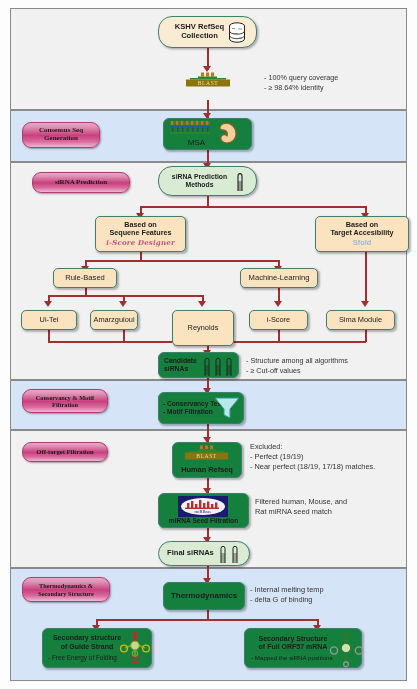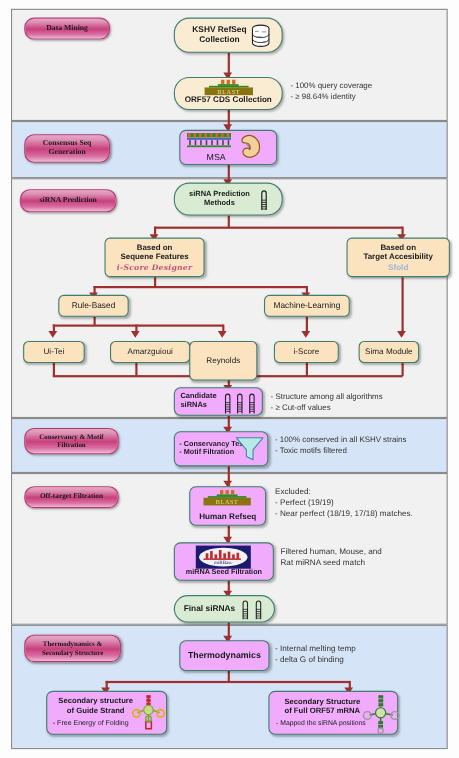--- a/index.html
+++ b/index.html
@@ -20,21 +20,21 @@
         border:1px solid #b5needs;
         border:1px solid #b23a72;
         box-shadow:1px 1px 2px rgba(0,0,0,.35);
         display:flex;align-items:center;justify-content:center;text-align:center;
         font-family:"Liberation Serif",serif;font-weight:bold;color:#1a1a1a;
         line-height:1.12;}
 
   
   .node{position:absolute;box-sizing:border-box;
         border:1px solid #3f7f6f;
-        background:#f0abfc;
+        background:#15803d;
         box-shadow:1.5px 1.5px 2px rgba(0,0,0,.28);
         display:flex;align-items:center;justify-content:center;
         text-align:center;color:#1b1b1b;line-height:1.18;}
   .node.round{border-radius:14px;background:#faecd2;}
   .node.soft{border-radius:6px;}
   .node.green{background:#d9ecd3;border-color:#3f7f6f;border-radius:14px;}
   .node.plain{background:#fbe3c0;border-radius:5px;}
   .node .lbl{white-space:pre-line;}
   .bold{font-weight:bold;}
 
@@ -130,28 +130,25 @@
   <div class="ln vl" style="left:207px;top:566px;height:16px;"></div>
   <div class="arw" style="left:203px;top:578px;"></div>
 
   <div class="ln vl" style="left:207px;top:610px;height:10px;"></div>
   <div class="ln hl" style="left:96px;top:619px;width:222px;"></div>
   <div class="ln vl" style="left:96px;top:619px;height:8px;"></div>
   <div class="ln vl" style="left:317px;top:619px;height:8px;"></div>
   <div class="arw" style="left:92px;top:625px;"></div>
   <div class="arw" style="left:313px;top:625px;"></div>
 
-  <div class="pill" style="left:22px;top:16px;width:78px;height:20px;font-size:7px;">
-    <span class="lbl">Data Mining</span>
-  </div>
   <div class="pill" style="left:22px;top:122px;width:78px;height:26px;font-size:7px;white-space:pre-line;">
     <span class="lbl">Consensus Seq
 Generation</span>
   </div>
-  <div class="pill" style="left:18px;top:172px;width:88px;height:21px;font-size:7px;">
+  <div class="pill" style="left:32px;top:172px;width:98px;height:21px;font-size:7px;">
     <span class="lbl">siRNA Prediction</span>
   </div>
   <div class="pill" style="left:22px;top:389px;width:86px;height:24px;font-size:6.3px;white-space:pre-line;">
     <span class="lbl">Conservancy &amp; Motif
 Filtration</span>
   </div>
   <div class="pill" style="left:22px;top:442px;width:86px;height:20px;font-size:6.6px;">
     <span class="lbl">Off-target Filtration</span>
   </div>
   <div class="pill" style="left:22px;top:577px;width:88px;height:25px;font-size:6.3px;white-space:pre-line;">
@@ -166,23 +163,20 @@
   <div class="ico" style="left:228px;top:22px;">
     <svg width="18" height="21" viewBox="0 0 18 21">
       <ellipse cx="9" cy="4" rx="7.5" ry="3.2" fill="#fff" stroke="#222" stroke-width="1"></ellipse>
       <path d="M1.5 4 V17 a7.5 3.2 0 0 0 15 0 V4" fill="#fff" stroke="#222" stroke-width="1"></path>
       <path d="M1.5 9 a7.5 3.2 0 0 0 15 0" fill="none" stroke="#222" stroke-width=".8"></path>
       <path d="M1.5 13.5 a7.5 3.2 0 0 0 15 0" fill="none" stroke="#222" stroke-width=".8"></path>
       <path d="M4 6.5 h3 M10 7 h4 M5 11.5 h5 M11 16 h3" stroke="#555" stroke-width=".6"></path>
     </svg>
   </div>
 
-  <div class="node round" style="left:158px;top:70px;width:99px;height:30px;align-items:flex-end;padding-bottom:3px;">
-    <span class="lbl bold" style="font-size:7.4px;">ORF57 CDS Collection</span>
-  </div>
   <div class="ico" style="left:184px;top:72px;">
     <svg width="48" height="17" viewBox="0 0 48 17">
       <rect x="17" y="0.5" width="3" height="4" fill="#d86a1e"></rect>
       <rect x="22" y="0.5" width="3" height="4" fill="#d86a1e"></rect>
       <rect x="27" y="0.5" width="3" height="4" fill="#d86a1e"></rect>
       <rect x="14" y="4.5" width="19" height="1.6" fill="#2a8a2a"></rect>
       <rect x="6" y="6" width="36" height="1.6" fill="#2a8a2a"></rect>
       <rect x="2" y="7.5" width="44" height="7" fill="#8a7410"></rect>
       <text x="24" y="13" font-family="Liberation Serif, serif" font-size="5.6" fill="#e8dfa0" text-anchor="middle" letter-spacing="0.6">BLAST</text>
     </svg>
@@ -262,30 +256,30 @@
     <span class="lbl" style="font-size:7.6px;">Machine-Learning</span>
   </div>
 
   <div class="node plain" style="left:53px;top:268px;width:64px;height:20px;">
     <span class="lbl" style="font-size:7.6px;">Rule-Based</span>
   </div>
 
   <div class="node plain" style="left:21px;top:310px;width:56px;height:20px;">
     <span class="lbl" style="font-size:7.4px;">Ui-Tei</span>
   </div>
-  <div class="node plain" style="left:100px;top:310px;width:73px;height:20px;">
+  <div class="node plain" style="left:90px;top:310px;width:48px;height:20px;">
     <span class="lbl" style="font-size:7.4px;">Amarzguioui</span>
   </div>
   <div class="node plain" style="left:172px;top:310px;width:62px;height:36px;">
     <span class="lbl" style="font-size:7.4px;">Reynolds</span>
   </div>
   <div class="node plain" style="left:249px;top:310px;width:59px;height:20px;">
     <span class="lbl" style="font-size:7.4px;">i-Score</span>
   </div>
-  <div class="node plain" style="left:326px;top:310px;width:55px;height:20px;">
+  <div class="node plain" style="left:326px;top:310px;width:69px;height:20px;">
     <span class="lbl" style="font-size:7.4px;">Sima Module</span>
   </div>
 
   <div class="node soft" style="left:158px;top:352px;width:81px;height:26px;justify-content:flex-start;padding-left:5px;">
     <span class="lbl bold" style="font-size:6.8px;text-align:left;">Candidate
 siRNAs</span>
   </div>
   <div class="ico" style="left:203px;top:355px;">
     <svg width="34" height="22" viewBox="0 0 34 22">
       <g stroke="#222" fill="none">
@@ -312,22 +306,20 @@
 
   <div class="node soft" style="left:158px;top:392px;width:86px;height:32px;justify-content:flex-start;padding-left:4px;">
     <span class="lbl bold" style="font-size:6.6px;text-align:left;">- Conservancy Test
 - Motif Filtration</span>
   </div>
   <div class="ico" style="left:214px;top:396px;">
     <svg width="26" height="24" viewBox="0 0 26 24">
       <path d="M1 2 H25 L16 13 V22 L10 19 V13 Z" fill="#b8e8ea" stroke="#3a8f96" stroke-width="1" stroke-linejoin="round"></path>
     </svg>
   </div>
-  <div class="note" style="left:250px;top:395px;font-size:7.2px;">- 100% conserved in all KSHV strains
-- Toxic motifs filtered</div>
 
   <div class="node soft" style="left:172px;top:442px;width:70px;height:36px;align-items:flex-end;padding-bottom:2px;">
     <span class="lbl bold" style="font-size:7.4px;">Human Refseq</span>
   </div>
   <div class="ico" style="left:184px;top:445px;">
     <svg width="46" height="17" viewBox="0 0 46 17">
       <rect x="16" y="0.5" width="3" height="4" fill="#d86a1e"></rect>
       <rect x="21" y="0.5" width="3" height="4" fill="#d86a1e"></rect>
       <rect x="26" y="0.5" width="3" height="4" fill="#d86a1e"></rect>
       <rect x="13" y="4.5" width="19" height="1.6" fill="#2a8a2a"></rect>

